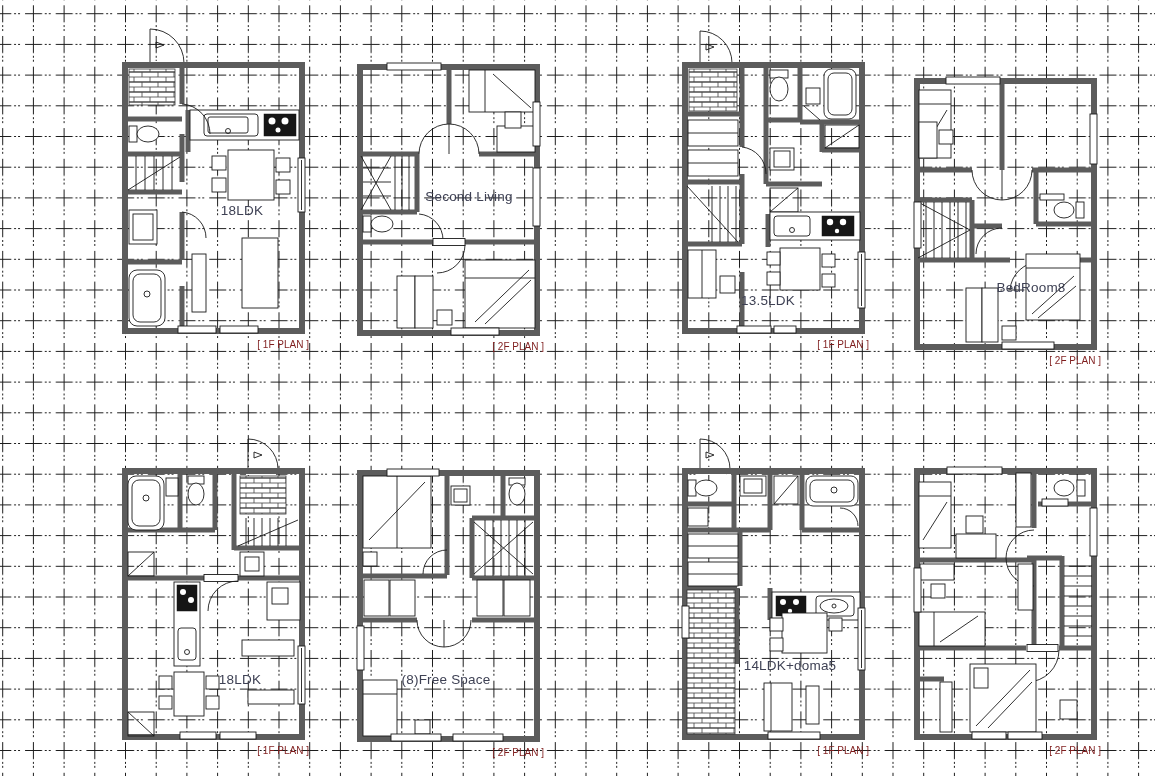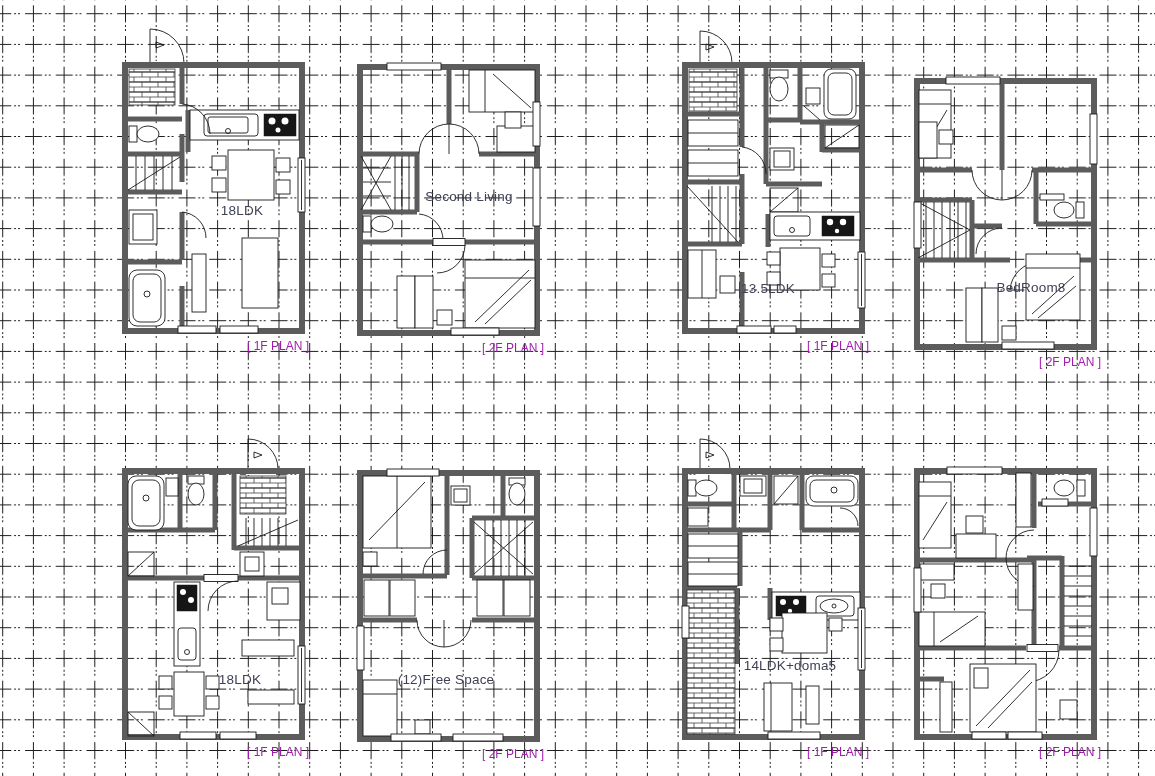--- a/index.html
+++ b/index.html
@@ -3,21 +3,21 @@
 <meta charset="utf-8">
 <style>
   html,body{margin:0;padding:0;background:#fff}
   .canvas{position:relative;width:1155px;height:776px;background:#fff;overflow:hidden;
           font-family:"Liberation Sans",sans-serif}
   .grid-svg{position:absolute;left:0;top:0}
   .plan{position:absolute;width:183px;height:244px}
   .plan svg{overflow:visible;display:block;position:absolute;left:0;top:0}
   .room-label{position:absolute;transform:translate(-50%,-50%);font-size:13.5px;
               color:#3e4154;white-space:nowrap;letter-spacing:.2px;z-index:3}
-  .caption{position:absolute;right:-4px;top:277px;font-size:12px;color:#a21caf;
+  .caption{position:absolute;right:-4px;top:277px;font-size:10px;color:#7f1d1d;
            white-space:nowrap;z-index:3}
   
   .wo{fill:none;stroke:#5c5c5c;stroke-width:6}
   .wi{fill:none;stroke:#5c5c5c;stroke-width:5}
   .fx{fill:#fff;stroke:#1a1a1a;stroke-width:.9}
   .fl{fill:none;stroke:#1a1a1a;stroke-width:.9}
   .dk{fill:#161616;stroke:#161616;stroke-width:.5}
   .win{fill:#fff;stroke:#1a1a1a;stroke-width:.9}
   .bk{fill:url(#brick);stroke:#333;stroke-width:.8}
 </style>
@@ -232,21 +232,21 @@
         <rect class="fx" x="140" y="192" width="13" height="13"></rect>
           <rect class="fx" x="140" y="212" width="13" height="13"></rect>
       </g>
       <g>
         <rect class="win" x="176" y="190" width="7" height="56"></rect>
           <path class="fl" d="M179.5 192V244"></path>
         <rect class="win" x="55" y="264" width="34" height="7"></rect>
           <rect class="win" x="92" y="264" width="22" height="7"></rect>
       </g>
     </svg>
-    <span class="room-label" style="left:86px;top:226px">13.5LDK</span>
+    <span class="room-label" style="left:86px;top:238px">13.5LDK</span>
     <div class="caption">[ 1F PLAN ]</div>
   </div>
 
   <div class="plan" style="left:914px;top:78px">
     <svg width="183" height="272" viewBox="0 0 183 272">
       <g>
         <path class="wo" d="M3 3H180V269H3Z"></path>
         <path class="wi" d="M88 3V92"></path>
         <path class="wi" d="M3 92H58M118 92H180"></path>
         <path class="wi" d="M122 92V146M122 146H180"></path>
@@ -418,21 +418,21 @@
           <path class="fl" d="M6 224H40"></path>
         <rect class="fx" x="58" y="250" width="15" height="14"></rect>
       </g>
       <g>
         <rect class="win" x="30" y="-1" width="52" height="7"></rect>
         <rect class="win" x="34" y="264" width="50" height="7"></rect>
           <rect class="win" x="96" y="264" width="50" height="7"></rect>
         <rect class="win" x="0" y="156" width="7" height="44"></rect>
       </g>
     </svg>
-    <span class="room-label" style="left:89px;top:209px">(12)Free Space</span>
+    <span class="room-label" style="left:89px;top:209px">(8)Free Space</span>
     <div class="caption">[ 2F PLAN ]</div>
   </div>
 
   <div class="plan" style="left:682px;top:468px">
     <svg width="183" height="272" viewBox="0 0 183 272">
       <g>
         <rect x="16" y="-1" width="28" height="8" fill="#fff"></rect>
         <path class="fl" d="M18 1V-29M18 -29A30 30 0 0 1 48 1"></path>
         <path class="fl" d="M24 -16l8 3-8 3z"></path>
       </g>

